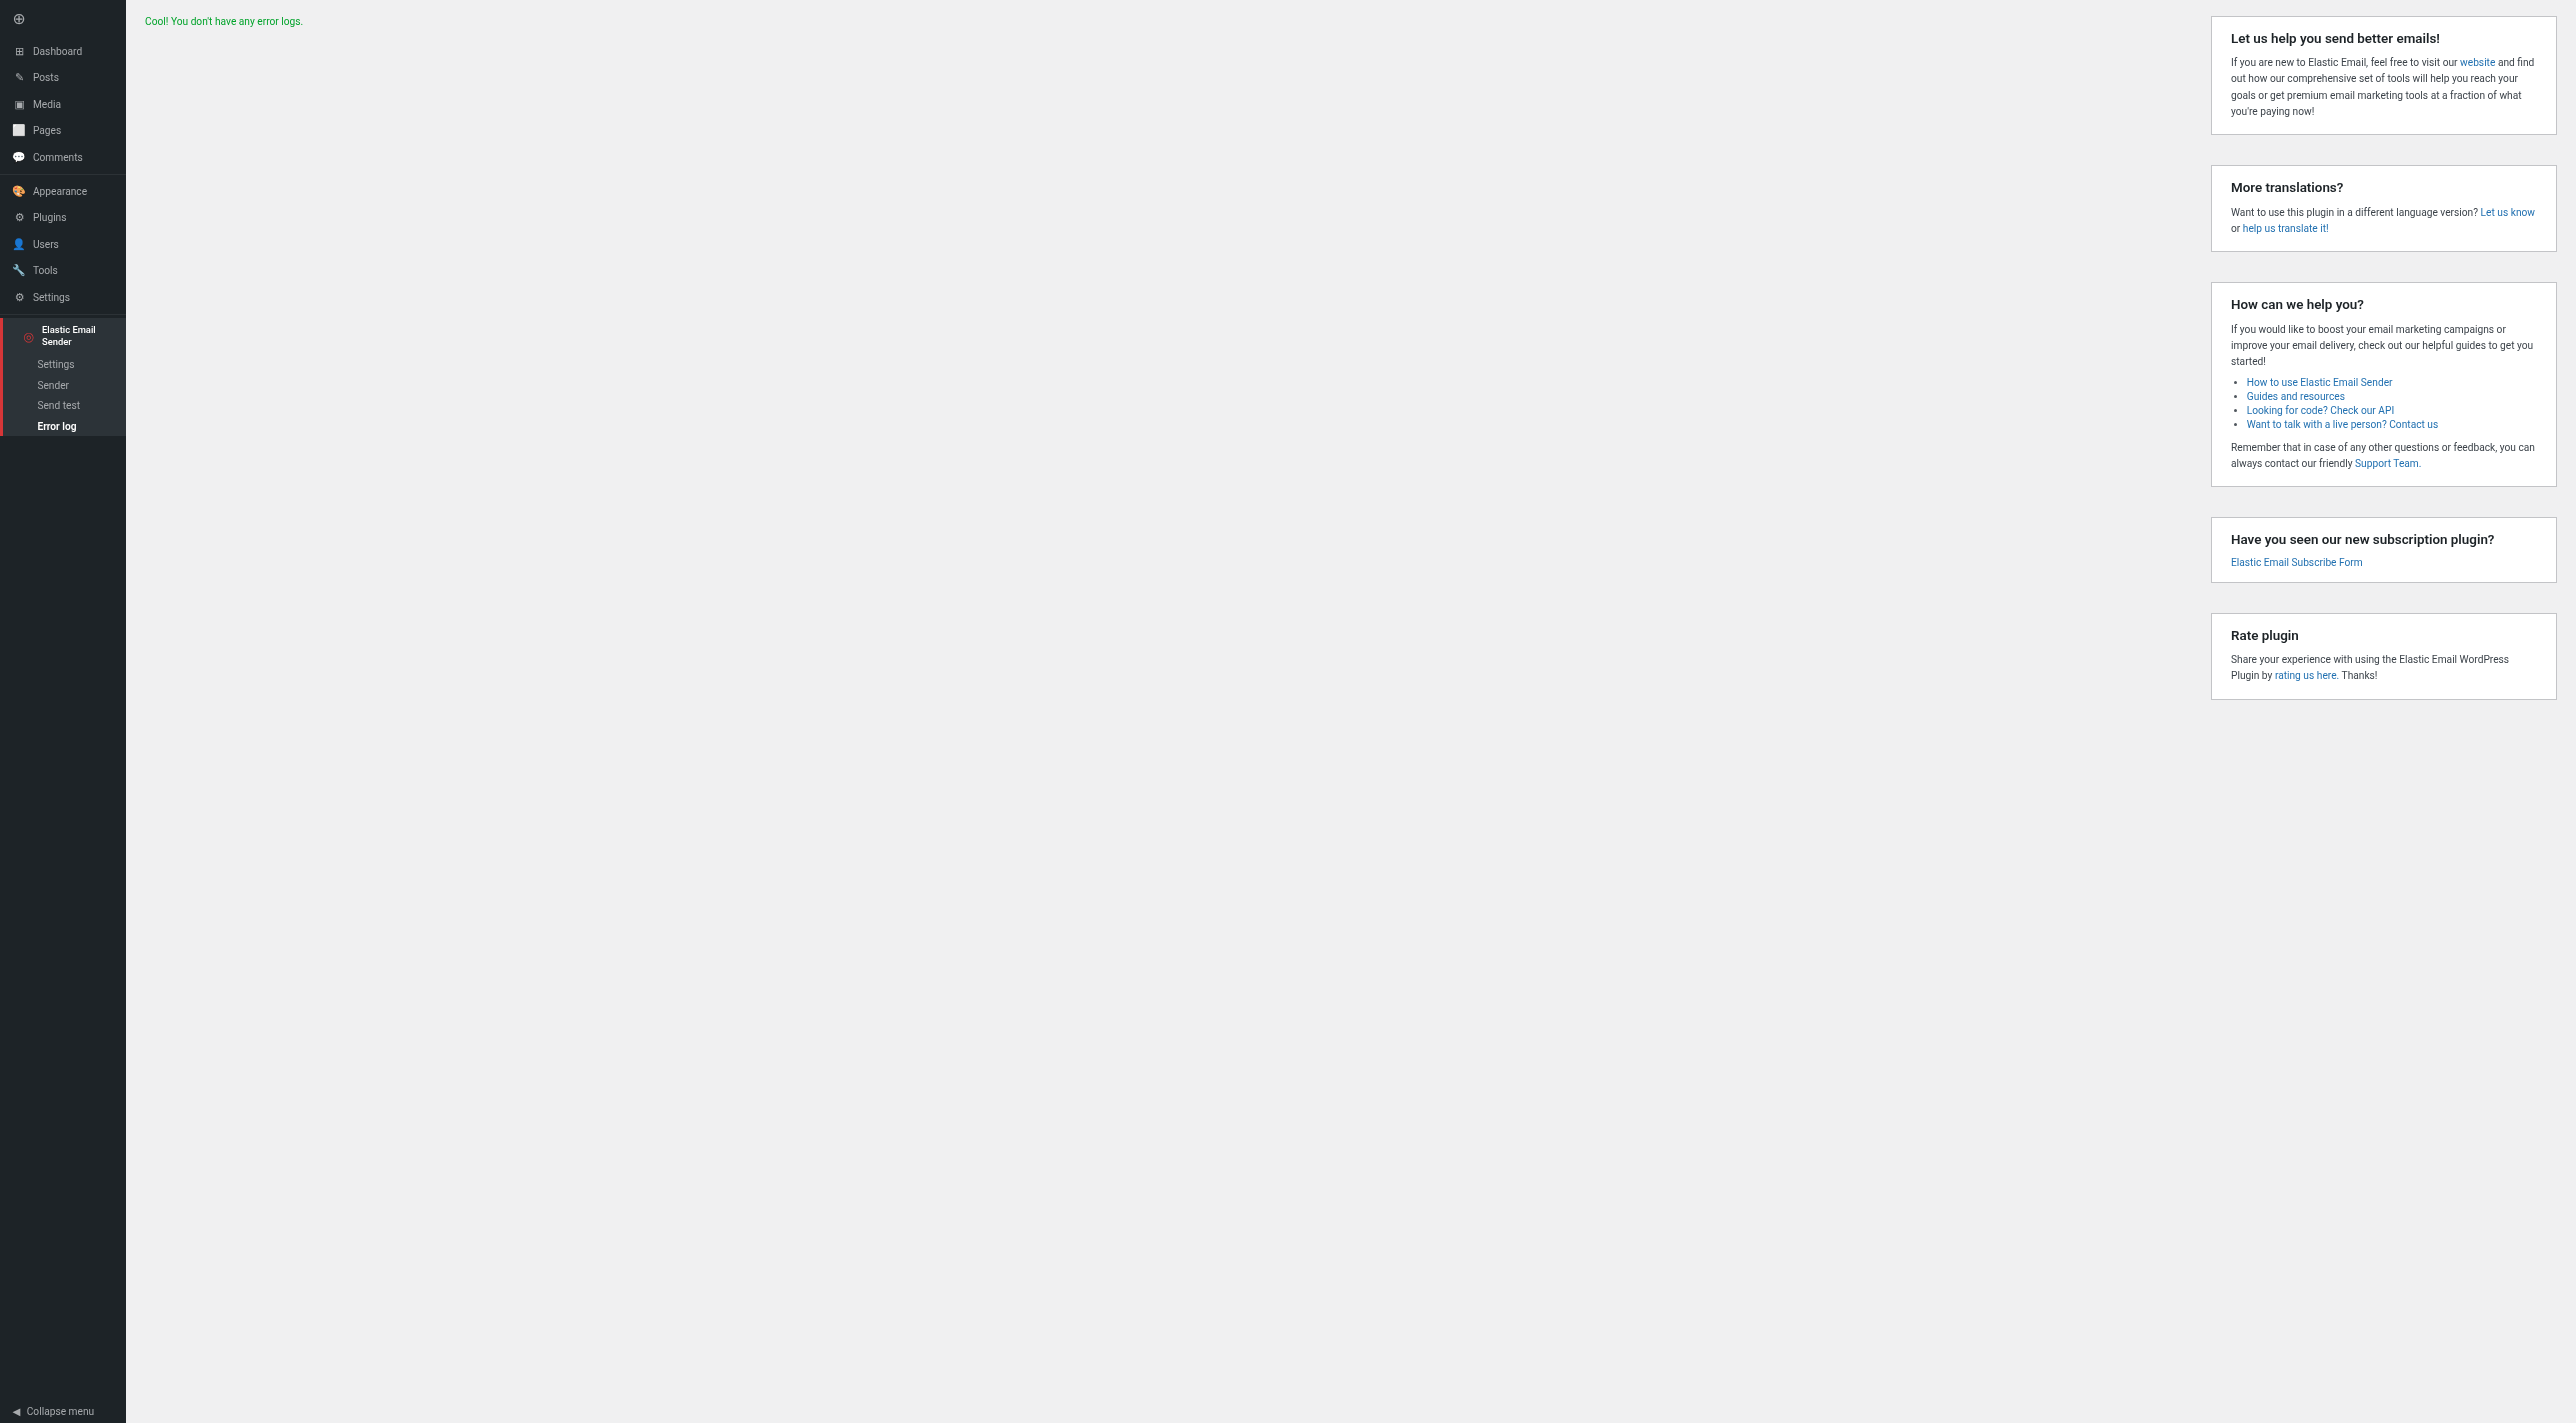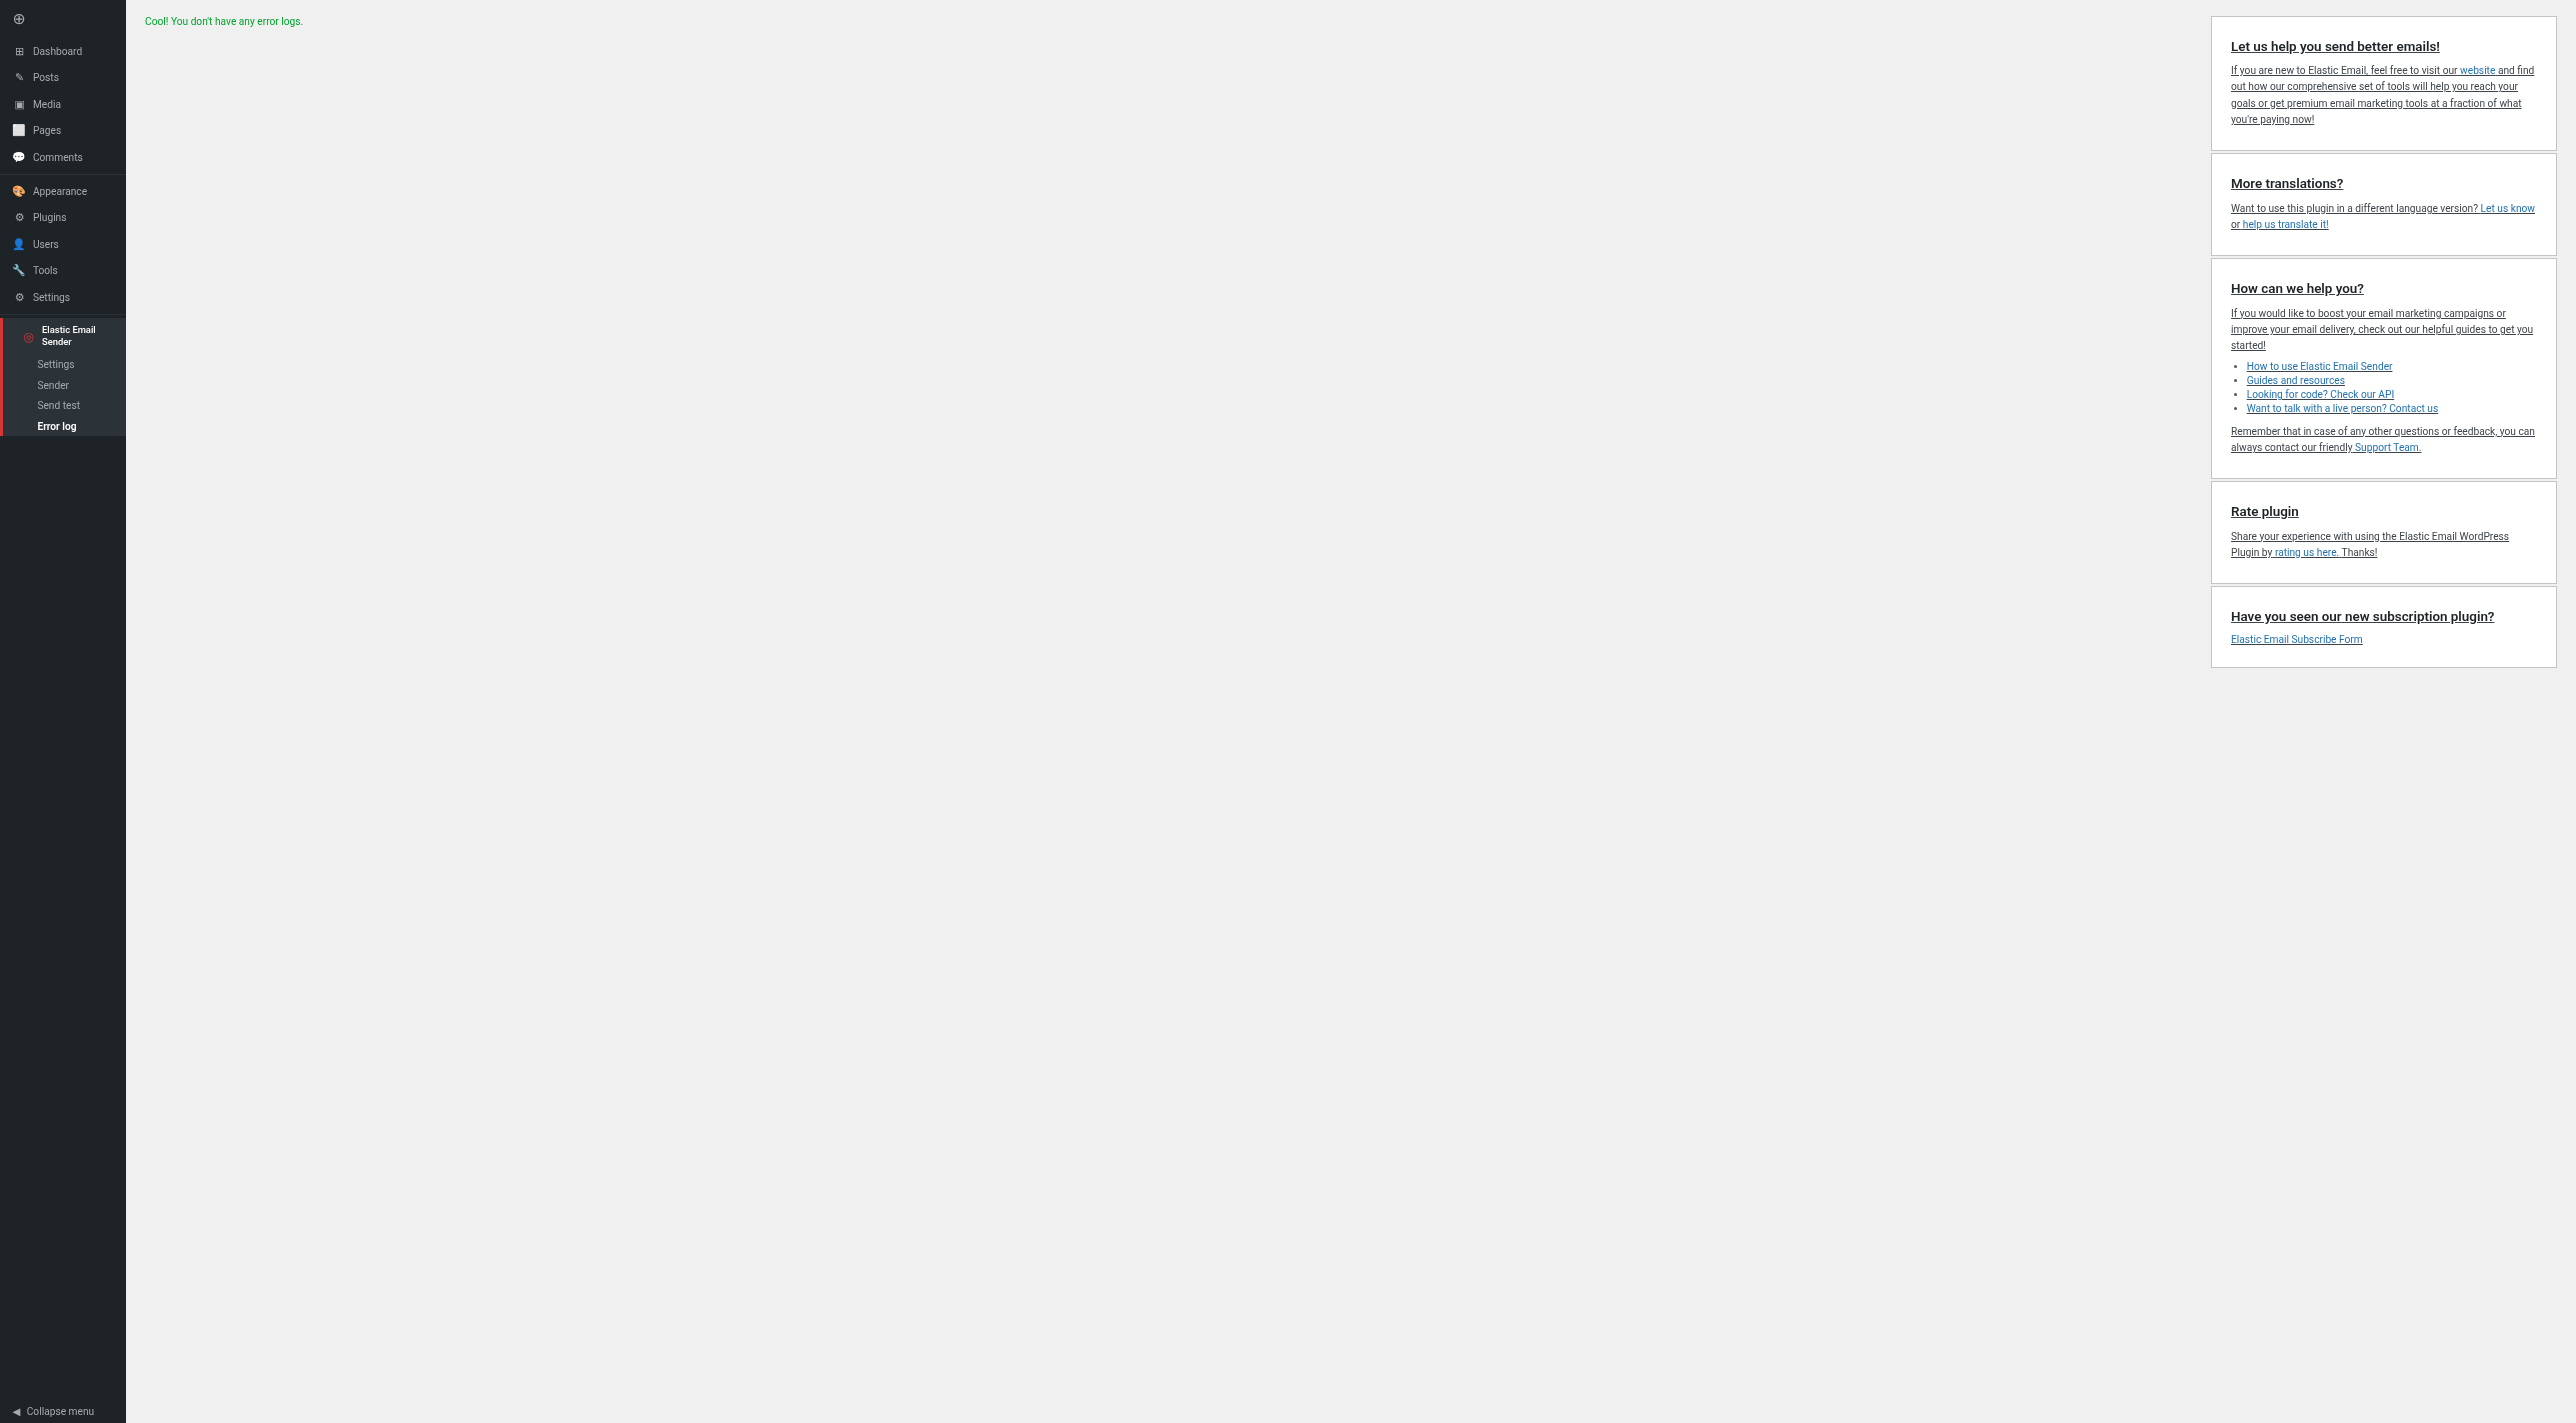--- a/index.html
+++ b/index.html
@@ -111,23 +111,22 @@
     .sidebar-panel {
       width: 346px;
       min-width: 346px;
       flex-shrink: 0;
     }
 
     
     .help-section {
       background: #fff;
       border: 0.8px solid #c3c4c7;
-      padding: 22px 19px;
-      margin-bottom: 2px;
-      text-decoration: underline;
+      padding: 14px 19px;
+      margin-bottom: 30px;
     }
     .help-section h2 {
       font-size: 13.4px;
       font-weight: 600;
       color: #1d2327;
       margin-bottom: 9.4px;
     }
     .help-section p {
       font-size: 10.2px;
       color: #3c434a;
@@ -253,29 +252,29 @@
           <li><a href="#" class="help-link">Looking for code? Check our API</a></li>
           <li><a href="#" class="help-link">Want to talk with a live person? Contact us</a></li>
         </ul>
         <p style="margin-top: 9.4px;">
           <span>Remember that in case of any other questions or feedback, you can always contact our friendly</span>
           <a href="#" class="help-link">Support Team.</a>
         </p>
       </div>
 
       <div class="help-section">
+        <h2>Have you seen our new subscription plugin?</h2>
+        <a href="#" class="help-link">Elastic Email Subscribe Form</a>
+      </div>
+
+      <div class="help-section">
         <h2>Rate plugin</h2>
         <p>
           <span>Share your experience with using the Elastic Email WordPress Plugin by</span>
           <a href="#" class="help-link">rating us here.</a>
           <span>Thanks!</span>
         </p>
       </div>
 
-      <div class="help-section">
-        <h2>Have you seen our new subscription plugin?</h2>
-        <a href="#" class="help-link">Elastic Email Subscribe Form</a>
-      </div>
-
     </div>
   </div>
 </div>
 
 
 </body></html>

